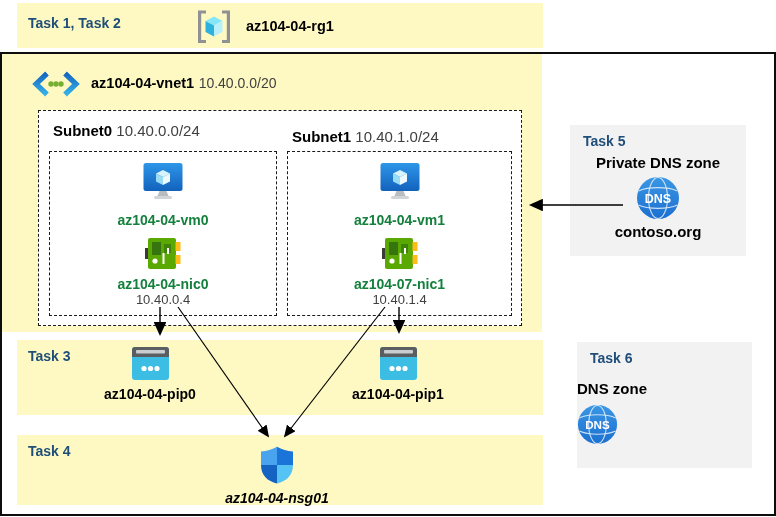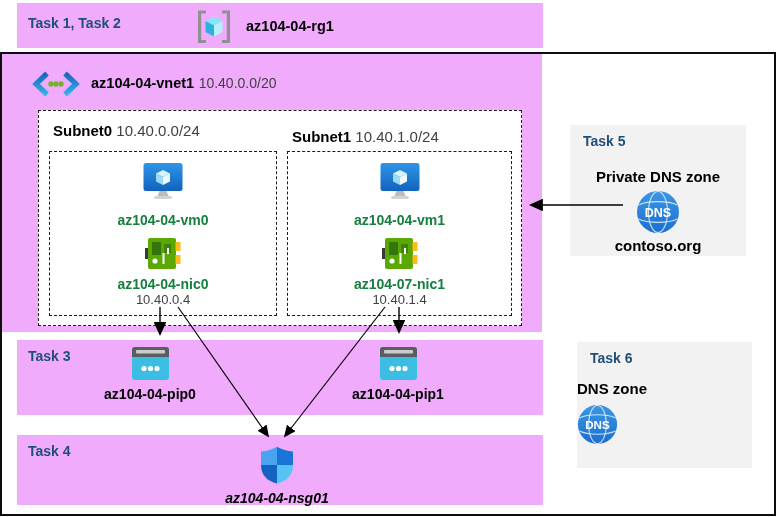--- a/index.html
+++ b/index.html
@@ -1,19 +1,19 @@
 <!DOCTYPE html>
 <html><head>
 <meta charset="utf-8">
 <style>
   html,body{margin:0;padding:0;background:#fff;}
   #page{position:relative;width:776px;height:517px;background:#ffffff;
         font-family:"Liberation Sans","DejaVu Sans",sans-serif;overflow:hidden;}
   .abs{position:absolute;}
-  .band{background:#f0abfc;}
+  .band{background:#fef9c3;}
   .task-label{font-size:14px;font-weight:700;color:#1f4e79;}
   .res-name{font-size:14px;font-weight:700;color:#000;}
   .muted{font-size:13.5px;font-weight:400;color:#404040;}
   .dashed{border:1.5px dashed #1a1a1a;background:#ffffff;box-sizing:border-box;}
   .subnet-label{white-space:nowrap;font-size:15px;}
   .subnet-label .sn{font-weight:700;color:#000;}
   .subnet-label .pf{font-weight:400;color:#404040;}
   .col{display:flex;flex-direction:column;align-items:center;}
   .vm-label,.nic-label{font-size:14px;font-weight:700;color:#15803d;line-height:16px;white-space:nowrap;}
   .ip-label{font-size:13px;color:#404040;line-height:15px;}
@@ -177,21 +177,21 @@
         <rect x="17" y="0" width="17" height="19" fill="#1b74d8"></rect>
         <rect x="0" y="19" width="17" height="19" fill="#1462c2"></rect>
         <rect x="17" y="19" width="17" height="19" fill="#55c4f4"></rect>
       </g>
     </svg>
     <span class="res-name">az104-04-nsg01</span>
   </div>
 
   <div class="abs side-box col" style="left:570px;top:125px;width:176px;height:131px;align-items:center;">
     <span class="task-label" style="align-self:flex-start;margin:8px 0 0 13px;">Task 5</span>
-    <span class="side-title" style="margin-top:19px;">Private DNS zone</span>
+    <span class="side-title" style="margin-top:5px;">Private DNS zone</span>
     <svg style="margin-top:5px;" width="44" height="44" viewBox="0 0 44 44">
       <defs>
           <linearGradient id="dnsg1" x1="0" y1="0" x2="0" y2="1">
         <stop offset="0" stop-color="#3b97e4"></stop>
             <stop offset="1" stop-color="#1c6fd0"></stop>
       </linearGradient>
         </defs>
       <circle cx="22" cy="22" r="21" fill="url(#dnsg1)"></circle>
       <ellipse cx="22" cy="22" rx="9.5" ry="20.5" fill="none" stroke="#e8f2fb" stroke-width="1.1" opacity="0.85"></ellipse>
       <path d="M2.5 15 C12 10.5 32 10.5 41.5 15" fill="none" stroke="#e8f2fb" stroke-width="1.1" opacity="0.85"></path>

